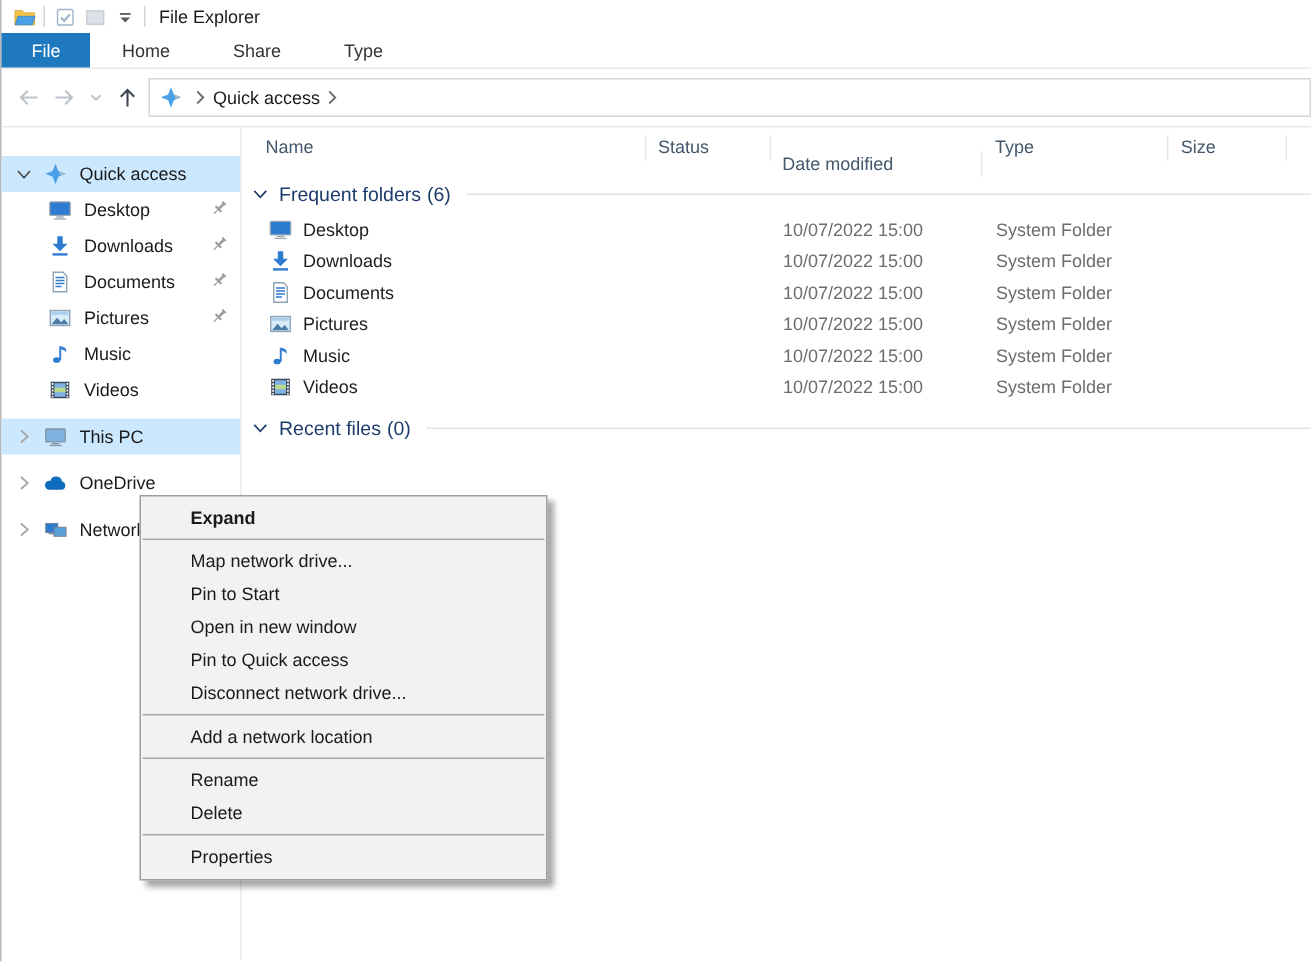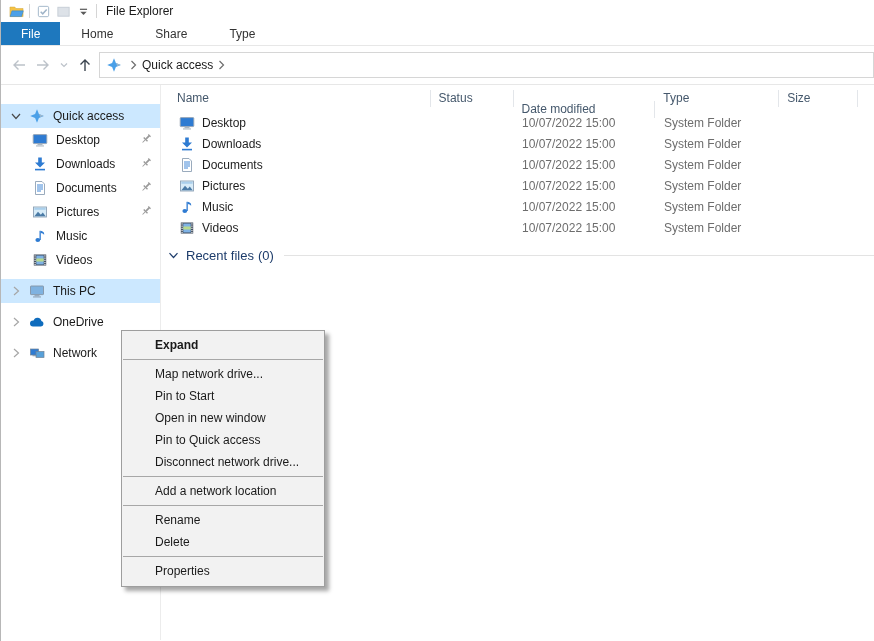--- a/index.html
+++ b/index.html
@@ -59,21 +59,21 @@
   .grp-line { flex: 1; height: 1px; background: #e3e3e3; margin-left: 10px; }
 
   .file-row { display: flex; height: 21px; align-items: center; }
   .cell { white-space: nowrap; overflow: hidden; }
   .cell.name { display: flex; align-items: center; padding-left: 18px; color: #1e1e1e; }
   .row-icon { width: 16px; height: 16px; margin-right: 7px; flex: 0 0 16px; }
   .row-icon svg { width: 16px; height: 16px; display: block; }
   .cell.dim { color: #6d6d6d; padding-left: 8px; }
 
   
-  .context-menu { position: absolute; left: 120px; top: 330px; width: 204px; background: #f2f2f2;
+  .context-menu { position: absolute; left: 92px; top: 330px; width: 272px; background: #f2f2f2;
     border: 1px solid #9e9e9e; padding: 3px 0 4px 0; font-size: 12px;
     box-shadow: 4px 4px 4px rgba(0,0,0,0.35); }
   .menu-item { height: 22px; line-height: 22px; padding-left: 33px; color: #1a1a1a; white-space: nowrap; }
   .menu-item.bold { font-weight: bold; }
   .menu-sep { height: 1px; background: #a7a7a7; margin: 3px 1px; }
 </style>
 </head>
 <body>
 
 <div class="app">
@@ -327,20 +327,30 @@
     <div class="content">
       <div class="col-headers" id="colheaders">
           <div class="colh first" style="width: 270px;">Name</div>
           <div class="colh" style="width: 83px;">Status</div>
           <div class="colh" style="width: 142px; margin-top: 21px;">Date modified</div>
           <div class="colh" style="width: 124px;">Type</div>
           <div class="colh" style="width: 79px;">Size</div>
           <div class="colh filler" style="width: 16px;"></div>
         </div>
 
+      <div class="group-header">
+        <span class="grp-chev">
+            <svg viewBox="0 0 11 11">
+              <path d="M1.5 3.2l4 4.3 4-4.3" fill="none" stroke="#1d3c6b" stroke-width="1.2"></path>
+            </svg>
+          </span>
+        <span>Frequent folders</span>
+        <span class="grp-count">(6)</span>
+        <span class="grp-line"></span>
+      </div>
 
       <div id="filerows">
           <div class="file-row">
             <div class="cell name" style="width: 270px;">
               <span class="row-icon">
                 <svg viewBox="0 0 16 16">
                   <rect x="1.2" y="2.6" width="13.6" height="9" rx="0.8" fill="#2e7bd2" stroke="#9aa7b4" stroke-width="0.9"></rect>
                   <rect x="5.5" y="12.2" width="5" height="0.9" fill="#9aa7b4"></rect>
                   <rect x="4" y="13.5" width="8" height="0.9" fill="#9aa7b4"></rect>
                 </svg>

